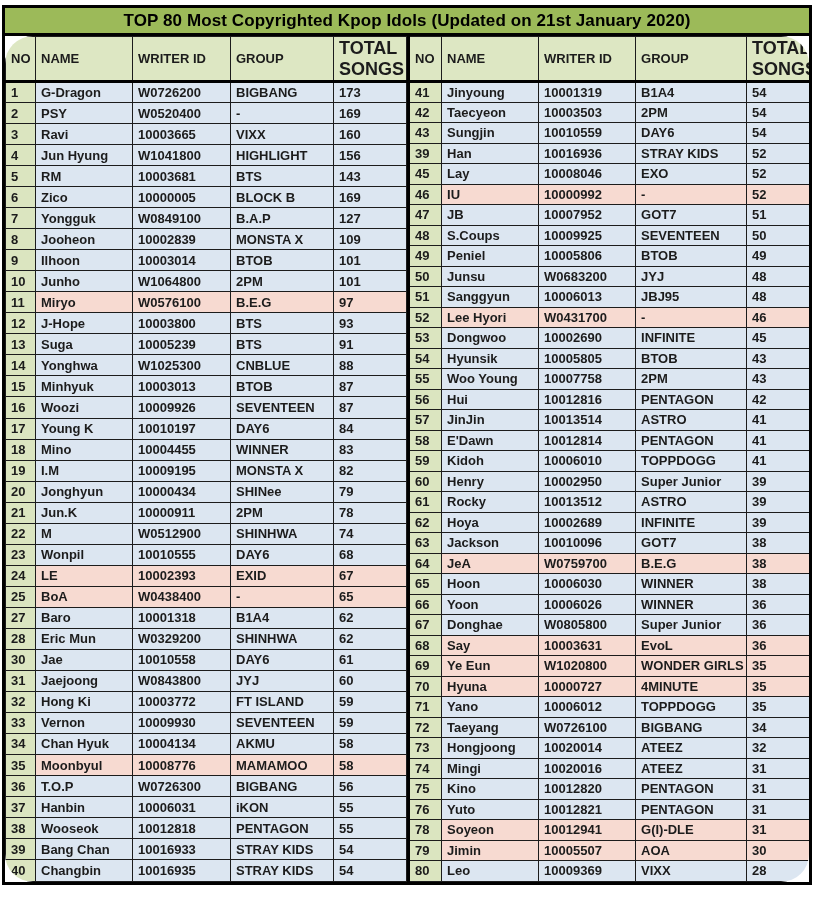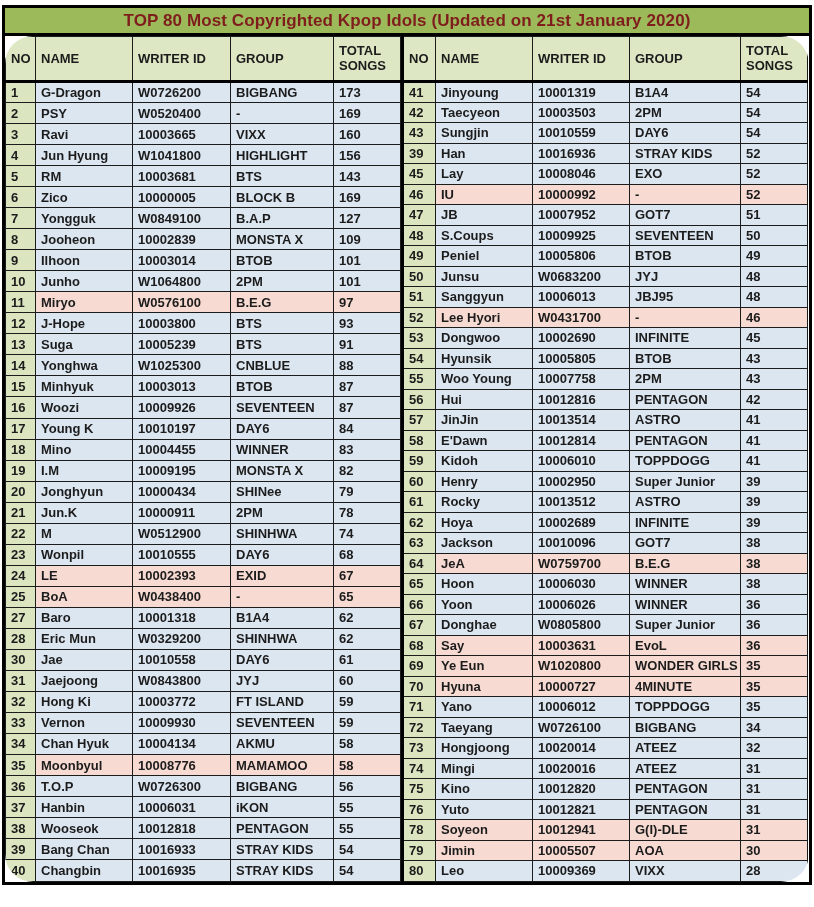--- a/index.html
+++ b/index.html
@@ -1,27 +1,27 @@
 <!DOCTYPE html>
 <html style="--title-bg: #9CBA59; --header-bg: #DDE7C3; --no-bg: #DBE5C0; --row-blue: #DCE6F1; --row-pink: #F7DAD1;"><head>
 <meta charset="utf-8">
 <style>
   html,body{margin:0;padding:0;background:#ffffff;}
   body{width:814px;height:907px;position:relative;font-family:"Liberation Sans",sans-serif;}
   .wrap{position:absolute;left:2px;top:5px;width:804px;border:3px solid #000;background:#fff;}
   .title-bar{background:var(--title-bg,#9CBA59);border-bottom:3px solid #000;height:25px;
     display:flex;align-items:center;justify-content:center;font-size:17px;font-weight:bold;
-    color:#7f1d1d;letter-spacing:.1px;}
+    color:#000000;letter-spacing:.1px;}
   .tables{display:flex;overflow:hidden;border-radius:28px;}
   table{border-collapse:collapse;table-layout:fixed;flex:0 0 auto;}
   #right-table{border-left:3px solid #000;}
   th,td{border:1px solid #1c1c1c;font-size:13px;font-weight:bold;color:#1c1c1c;
     padding:0 2px 0 5px;text-align:left;vertical-align:middle;overflow:hidden;white-space:nowrap;}
   thead th{background:var(--header-bg,#DDE7C3);height:43px;border-bottom:3px solid #000;}
-  th.total-th{white-space:normal;line-height:1.15;font-size:13px;}
+  th.total-th{white-space:normal;line-height:1.15;font-size:18px;}
   tbody tr{height:20.5px;}
   tbody td{background:var(--row-blue,#DCE6F1);}
   tbody td.no-cell{background:var(--no-bg,#DBE5C0);}
   tbody tr.hl td:not(.no-cell){background:var(--row-pink,#F7DAD1);}
 </style>
 </head>
 <body>
 
 <div class="wrap">
   <div class="title-bar">TOP 80 Most Copyrighted Kpop Idols (Updated on 21st January 2020)</div>

